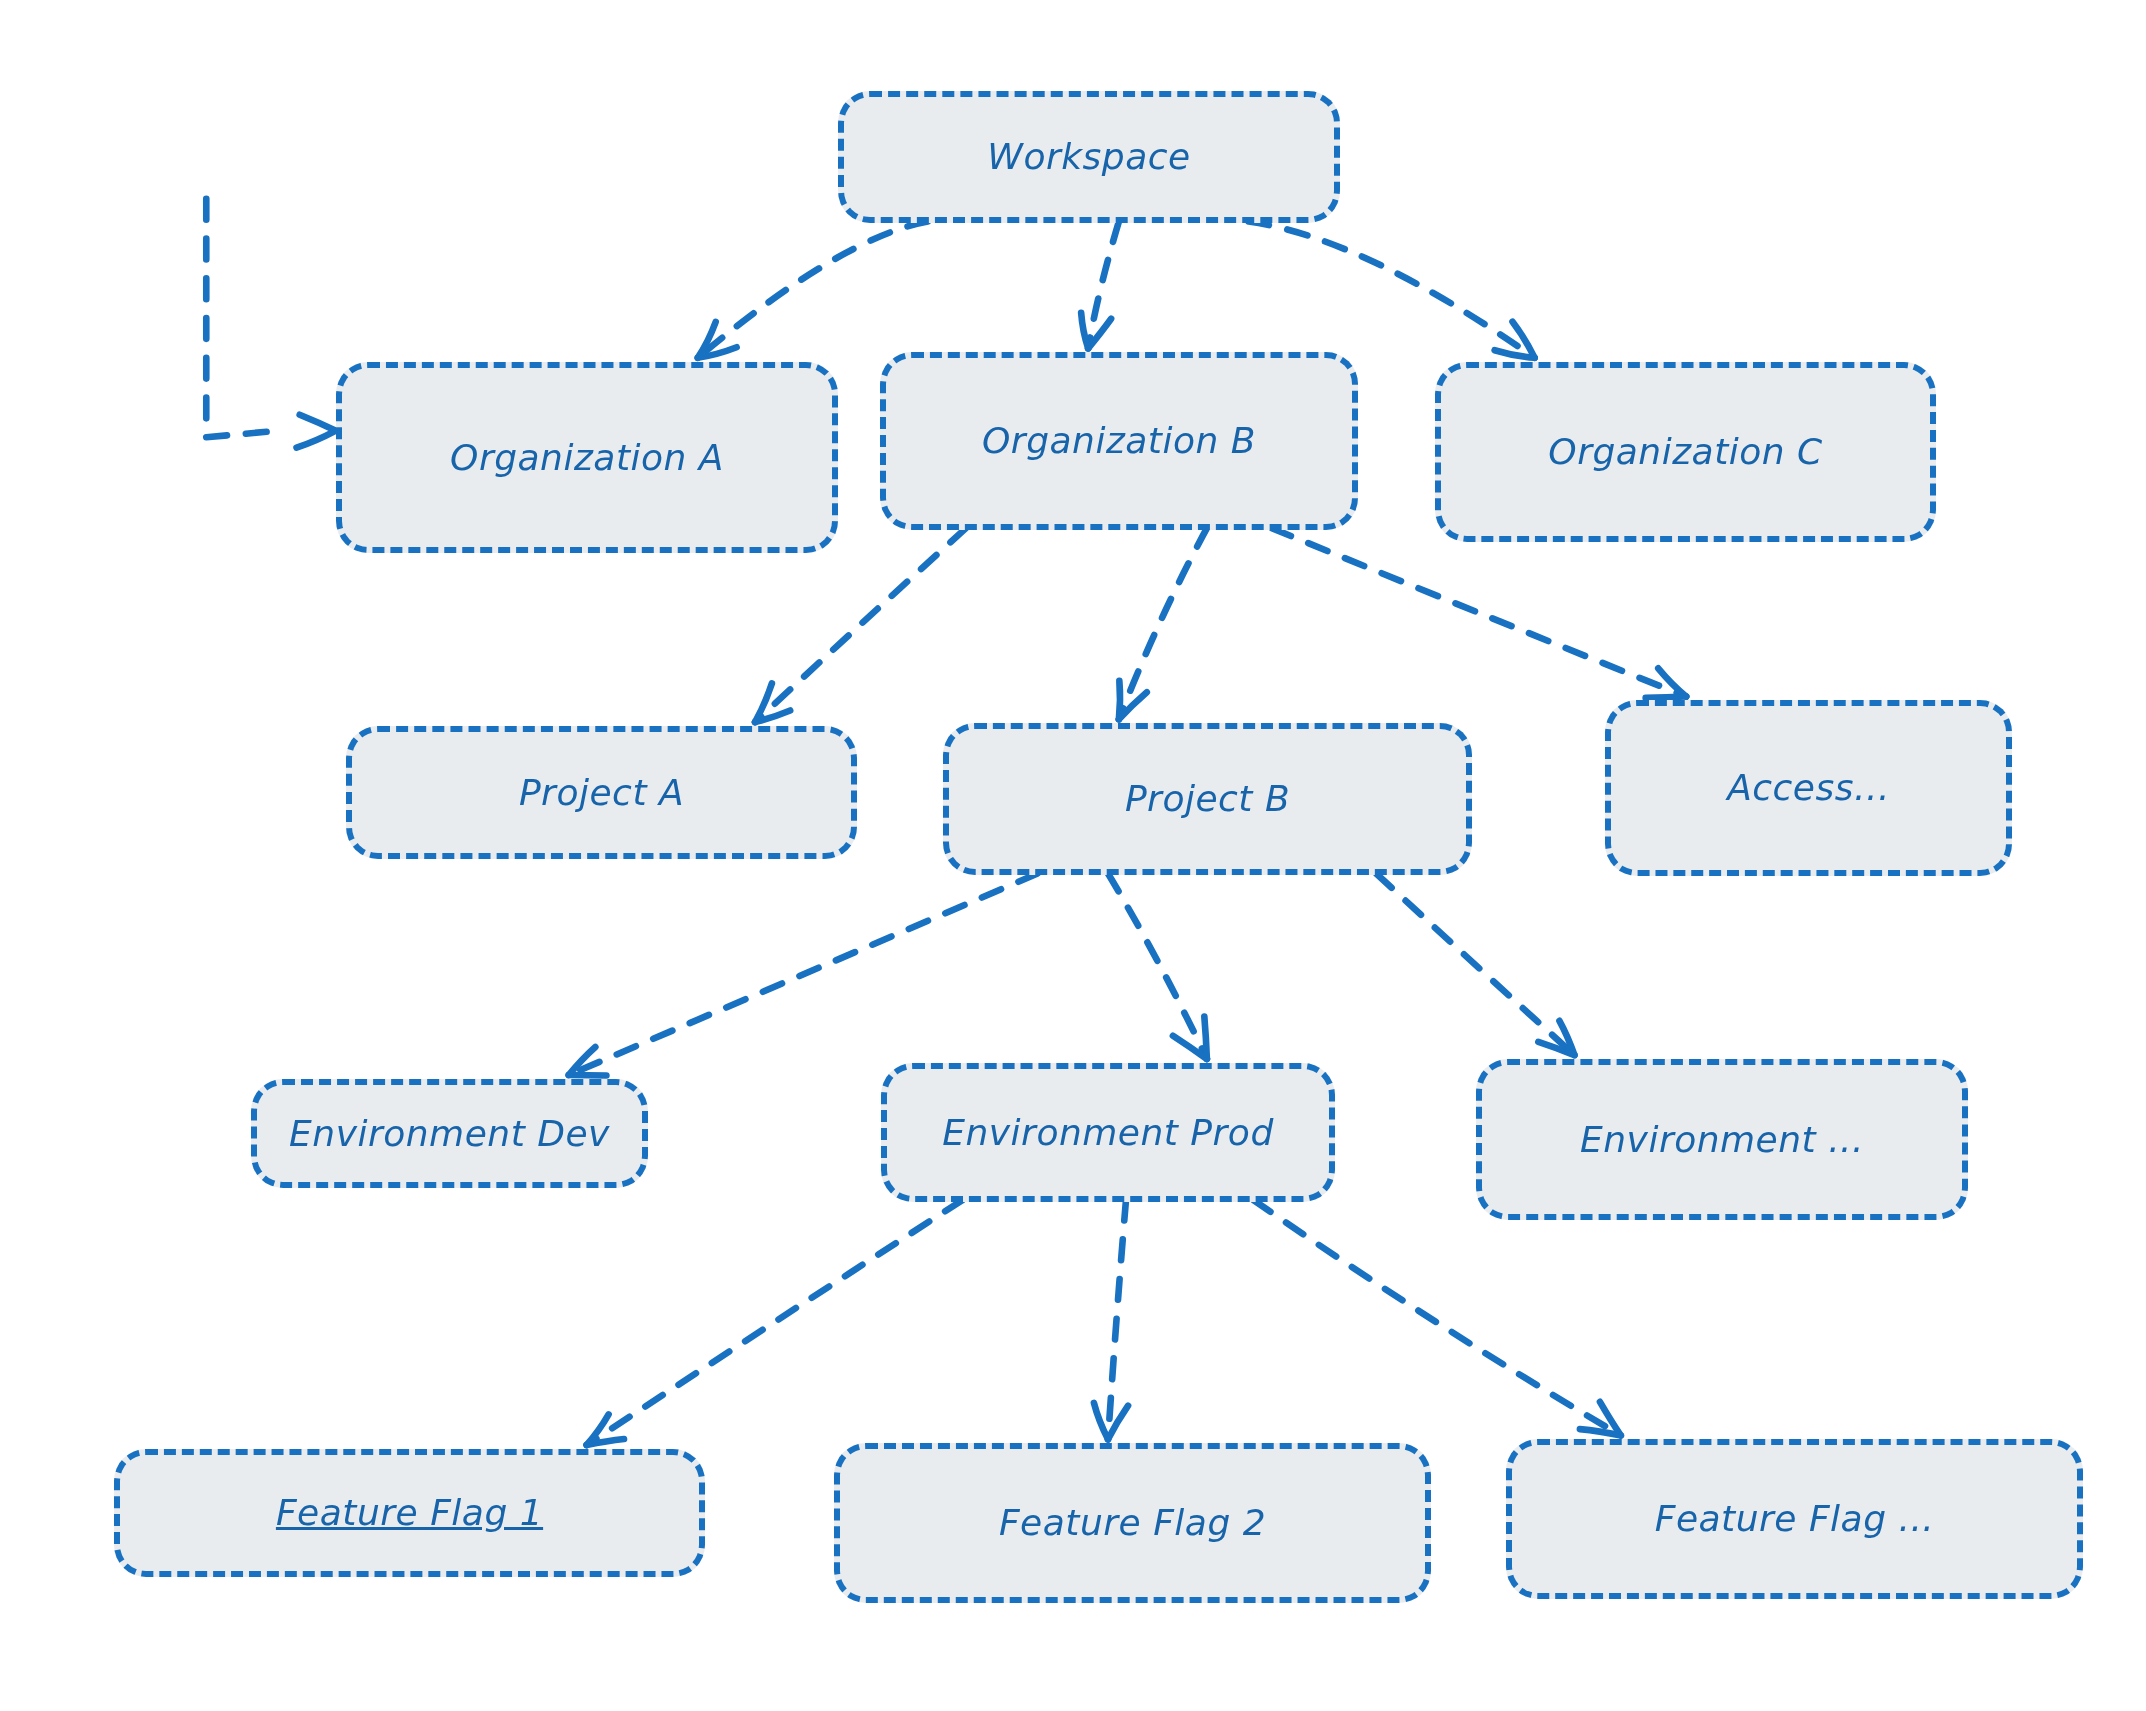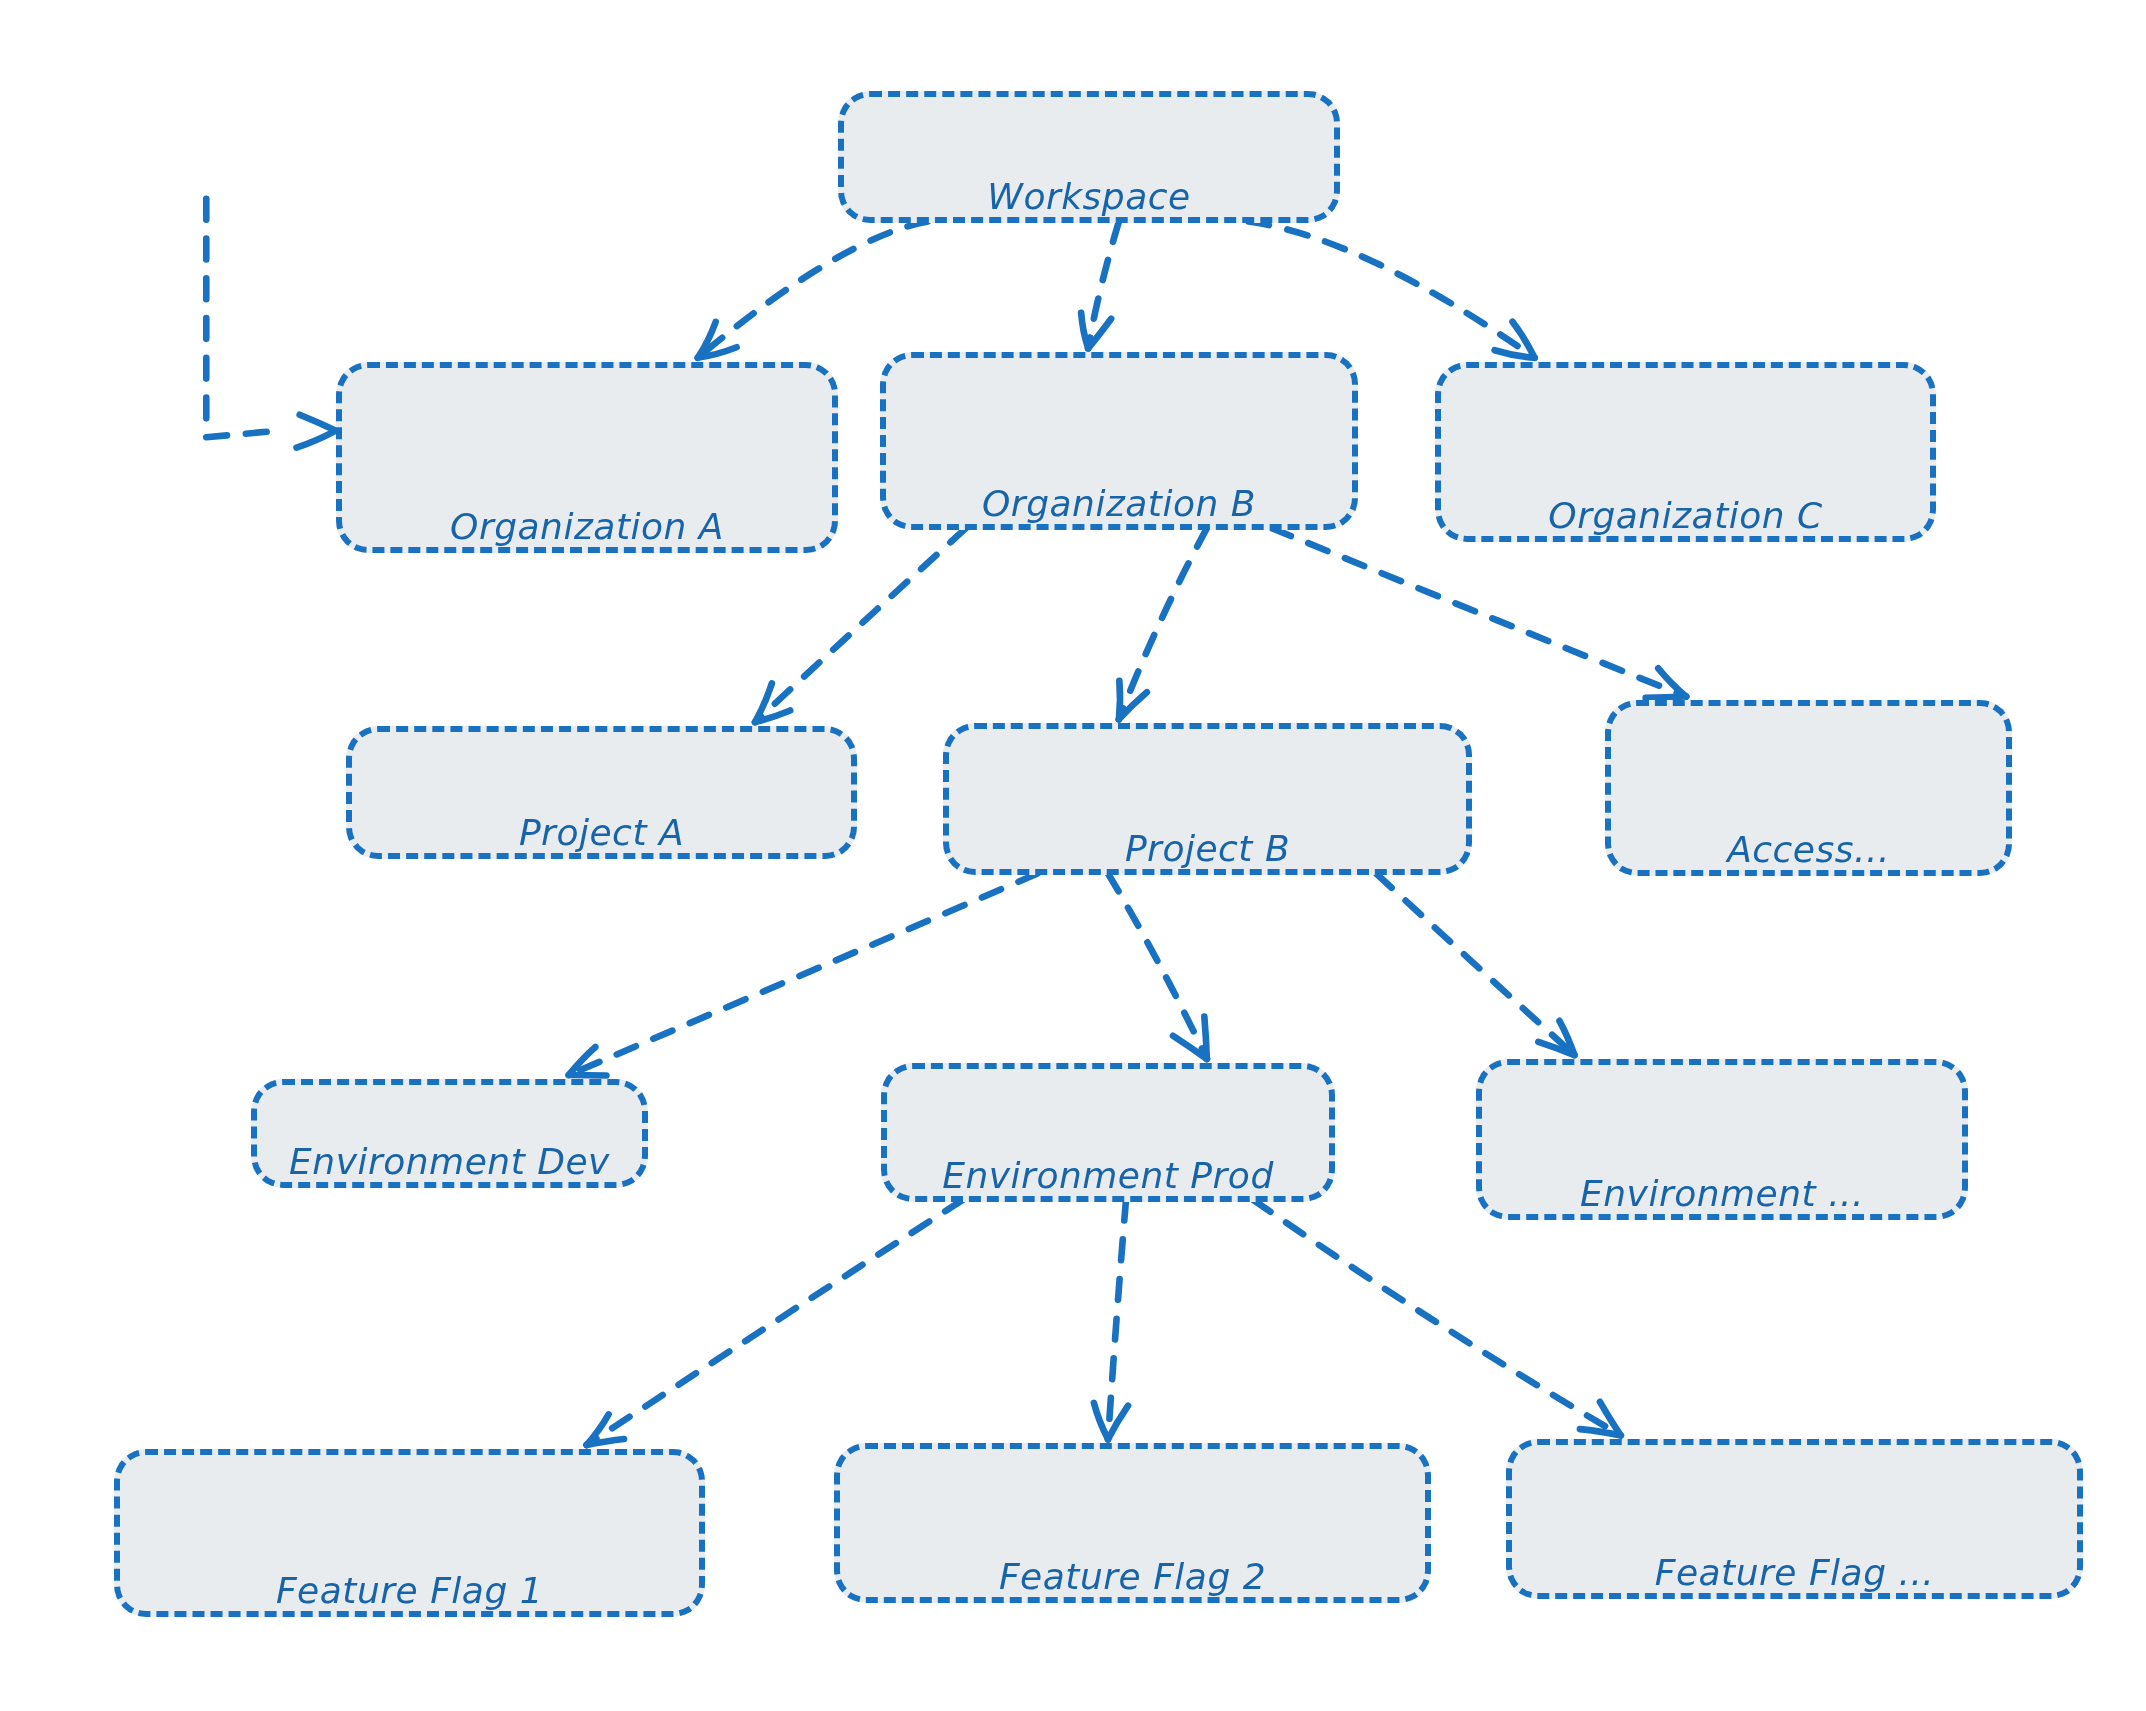--- a/index.html
+++ b/index.html
@@ -23,21 +23,21 @@
     height: 1711px;
     pointer-events: none;
   }
   .node {
     position: absolute;
     box-sizing: border-box;
     background: #e9ecef;
     border: 6.6px dashed #1971c2;
     border-radius: 32px;
     display: flex;
-    align-items: flex-end;
+    align-items: center;
     justify-content: center;
     text-align: center;
     color: #1864ab;
     letter-spacing: 0.5px;
   }
   .node .label {
     font-size: 36px;
     font-style: italic;
     font-weight: 400;
     color: #1864ab;
@@ -153,21 +153,21 @@
       </div>
       <div class="node" style="left: 251px; top: 1079px; width: 397px; height: 109px;">
         <span class="label">Environment Dev</span>
       </div>
       <div class="node" style="left: 881px; top: 1063px; width: 454px; height: 139px;">
         <span class="label">Environment Prod</span>
       </div>
       <div class="node" style="left: 1476px; top: 1059px; width: 492px; height: 161px;">
         <span class="label">Environment ...</span>
       </div>
-      <div class="node" style="left: 114px; top: 1449px; width: 591px; height: 168px;">
+      <div class="node" style="left: 114px; top: 1449px; width: 591px; height: 128px; text-decoration: underline;">
         <span class="label">Feature Flag 1</span>
       </div>
       <div class="node" style="left: 834px; top: 1443px; width: 597px; height: 160px;">
         <span class="label">Feature Flag 2</span>
       </div>
       <div class="node" style="left: 1506px; top: 1439px; width: 577px; height: 160px;">
         <span class="label">Feature Flag ...</span>
       </div>
     </div>
 

